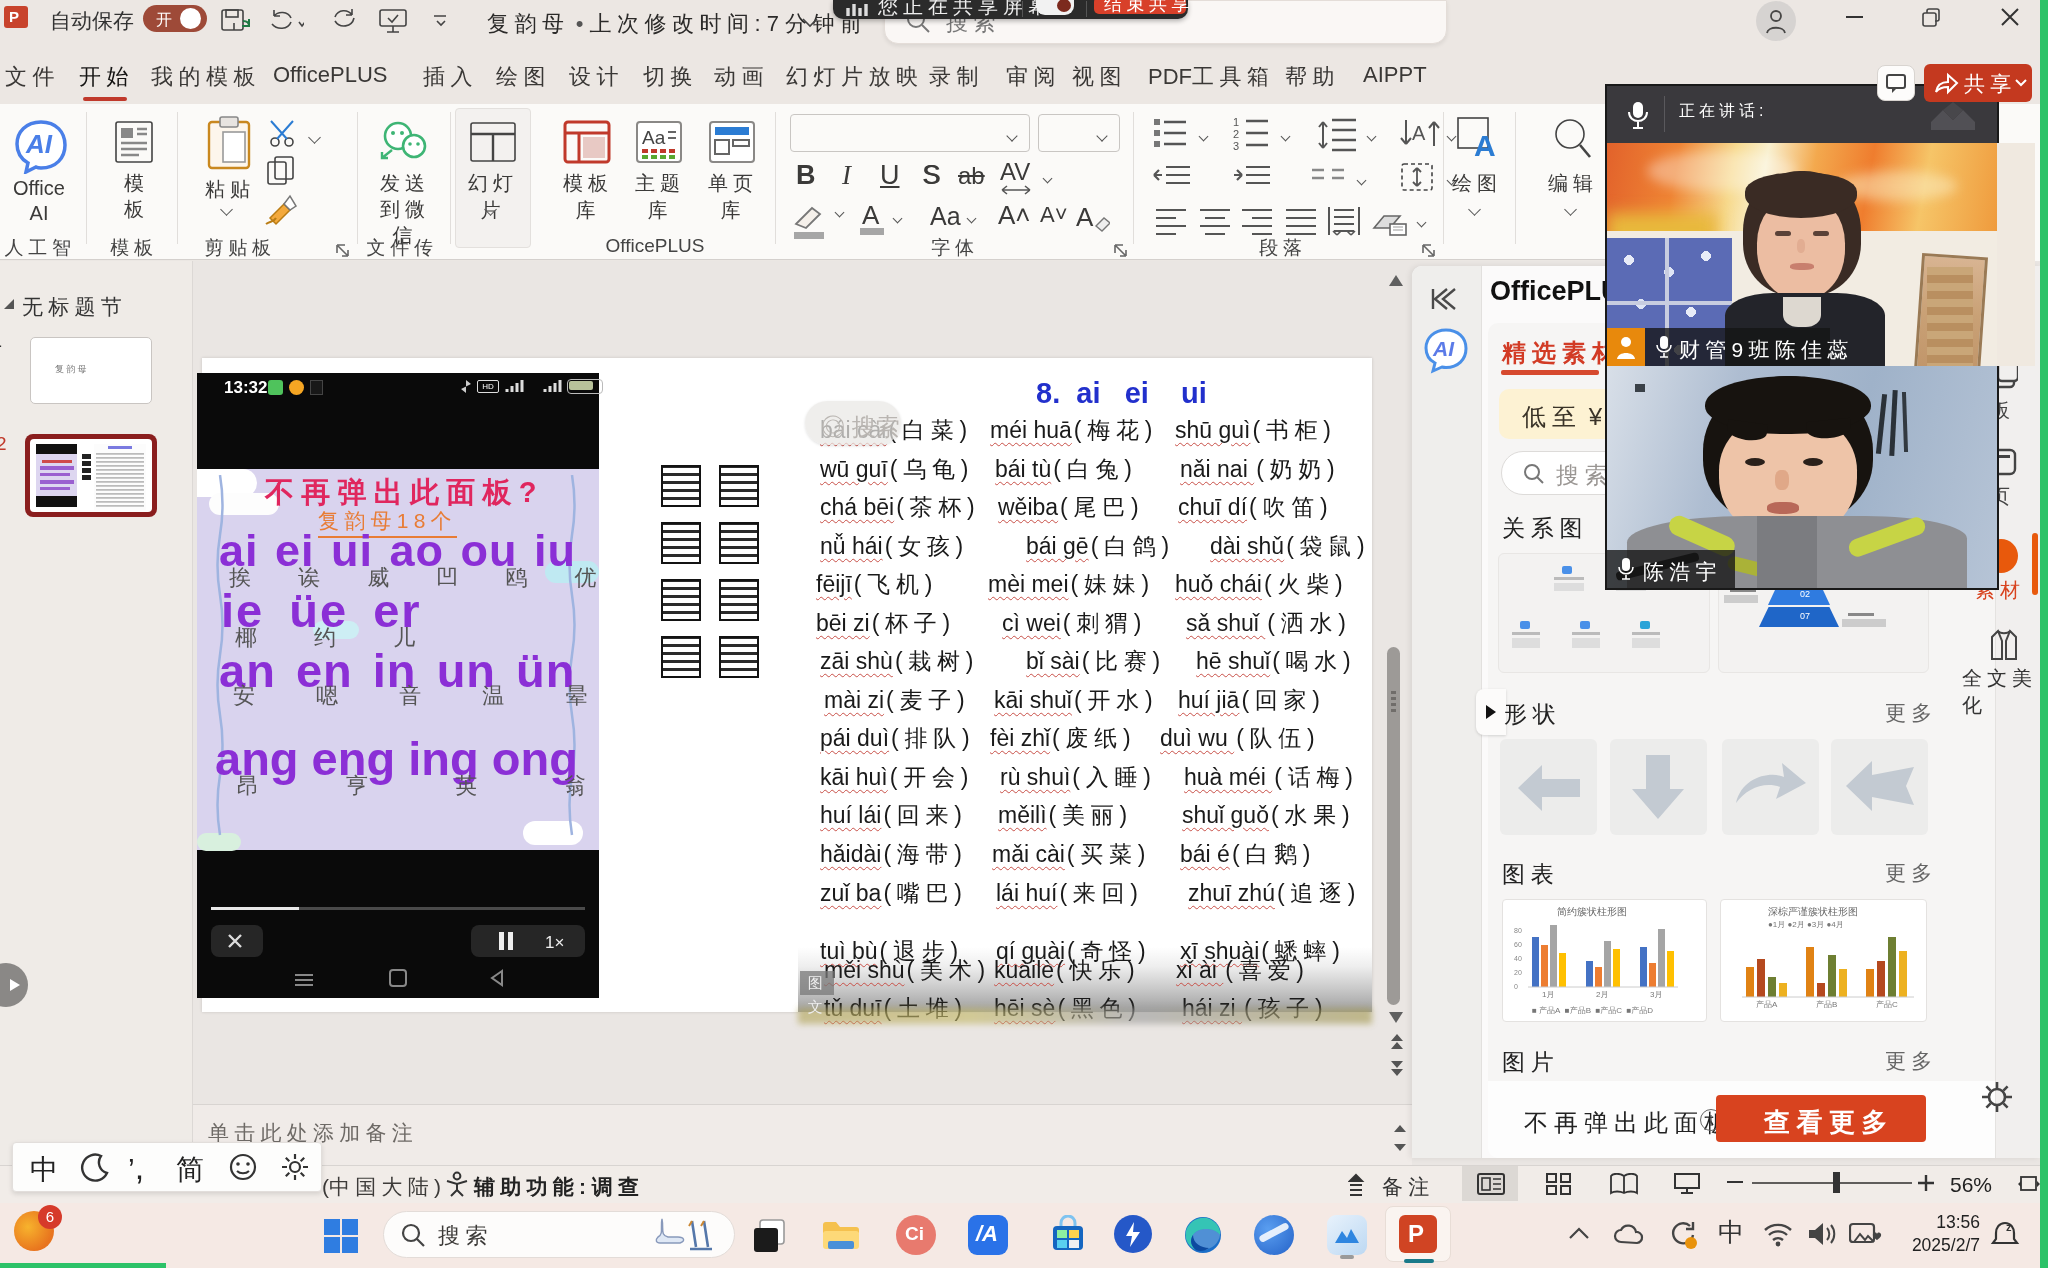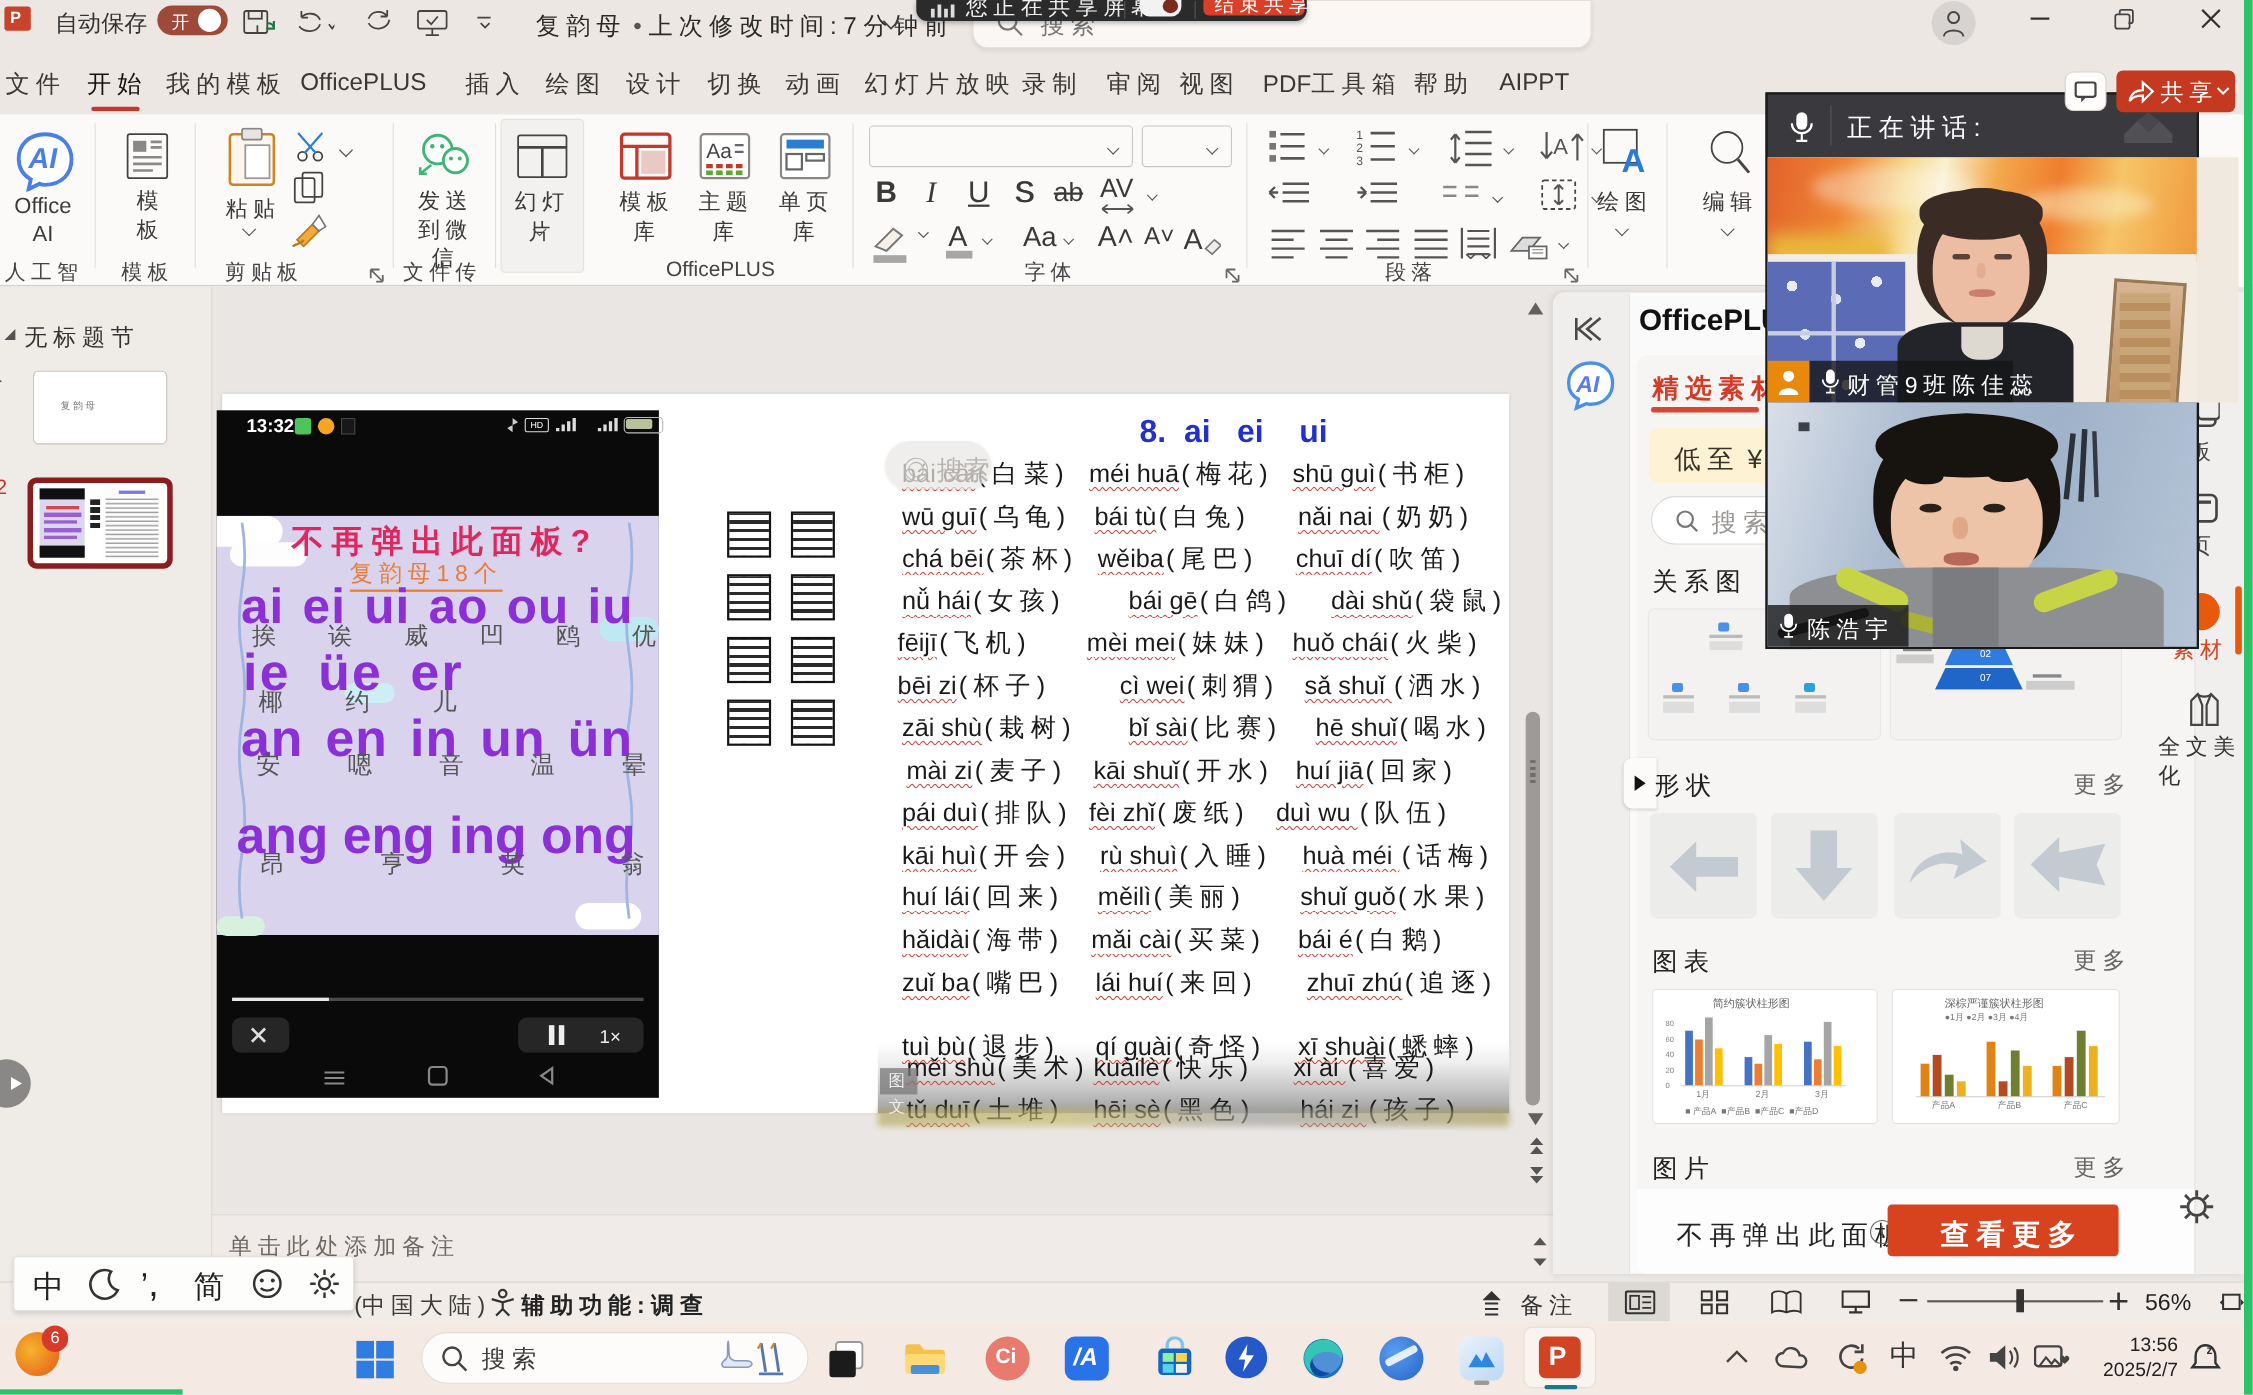--- a/index.html
+++ b/index.html
@@ -433,21 +433,21 @@
         <span class="a" style="left:228px"><u>bái gē</u><span class="hz cj">(白鸽)</span></span>
         <span class="a" style="left:412px"><u>dài shǔ</u><span class="hz cj">(袋鼠)</span></span>
       </div>
       <div class="a" style="top:161px;left:0;width:574px;height:38px">
         <span class="a" style="left:18px"><u>fēijī</u><span class="hz cj">(飞机)</span></span>
         <span class="a" style="left:190px"><u>mèi mei</u><span class="hz cj">(妹妹)</span></span>
         <span class="a" style="left:377px"><u>huǒ  chái</u><span class="hz cj">(火柴)</span></span>
       </div>
       <div class="a" style="top:200px;left:0;width:574px;height:38px">
         <span class="a" style="left:18px"><u>bēi zi</u><span class="hz cj">(杯子)</span></span>
-        <span class="a" style="left:220px"><u>cì  wei</u><span class="hz cj">(刺猬)</span></span>
+        <span class="a" style="left:204px"><u>cì  wei</u><span class="hz cj">(刺猬)</span></span>
         <span class="a" style="left:388px"><u>sǎ  shuǐ </u><span class="hz cj">(洒水)</span></span>
       </div>
       <div class="a" style="top:238px;left:0;width:574px;height:38px">
         <span class="a" style="left:22px"><u>zāi shù</u><span class="hz cj">(栽树)</span></span>
         <span class="a" style="left:228px"><u>bǐ  sài</u><span class="hz cj">(比赛)</span></span>
         <span class="a" style="left:398px"><u>hē  shuǐ</u><span class="hz cj">(喝水)</span></span>
       </div>
       <div class="a" style="top:277px;left:0;width:574px;height:38px">
         <span class="a" style="left:26px"><u>mài zi</u><span class="hz cj">(麦子)</span></span>
         <span class="a" style="left:196px"><u>kāi shuǐ</u><span class="hz cj">(开水)</span></span>
@@ -862,21 +862,21 @@
 </div>
 
 <div id="video" class="a" style="left:1605px;top:84px;width:394px;height:506px;border:2px solid #191919;background:#222">
 
 <div class="a" style="left:0;top:0;width:390px;height:57px;background:#3a393d"></div>
 <svg class="a" style="left:20px;top:14px" width="22" height="30">
       <rect x="6" y="2" width="10" height="16" rx="5" fill="#fff"></rect>
       <path d="M2 12 c0 12 18 12 18 0 M11 22 v6 M6 28 h10" stroke="#fff" stroke-width="2" fill="none"></path>
     </svg>
 <div class="a" style="left:57px;top:10px;width:1px;height:36px;background:#5a595d"></div>
-<div class="a cj" style="left:72px;top:15px;font-size:23px;color:#fff">正在讲话:</div>
+<div class="a cj" style="left:72px;top:15px;font-size:16px;color:#fff">正在讲话:</div>
 <svg class="a" style="left:322px;top:14px" width="52" height="30">
       <path d="M2 22 l12 -12 10 10 10 -10 12 12 v8 H2 Z" fill="#515055"></path>
       <path d="M14 10 l10 -8 10 8 -10 10 Z" fill="#48474b"></path>
     </svg>
 
 <div class="a" style="left:0;top:57px;width:428px;height:223px;background:#f0e9e0;overflow:hidden">
  <div class="a" style="left:0;top:0;width:390px;height:95px;background:linear-gradient(100deg,#e2622b 0%,#ef8434 18%,#f7d98c 32%,#f9f0ce 40%,#f3a94e 52%,#ef7d2e 66%,#f6c568 80%,#ef9a3c 100%)"></div>
  <div class="a" style="left:40px;top:8px;width:150px;height:40px;background:rgba(255,255,255,.35);border-radius:50%;filter:blur(6px)"></div>
  <div class="a" style="left:230px;top:28px;width:120px;height:30px;background:rgba(252,240,200,.5);border-radius:50%;filter:blur(6px)"></div>
  <div class="a" style="left:0;top:70px;width:110px;height:40px;background:#e8b93c;filter:blur(8px)"></div>

